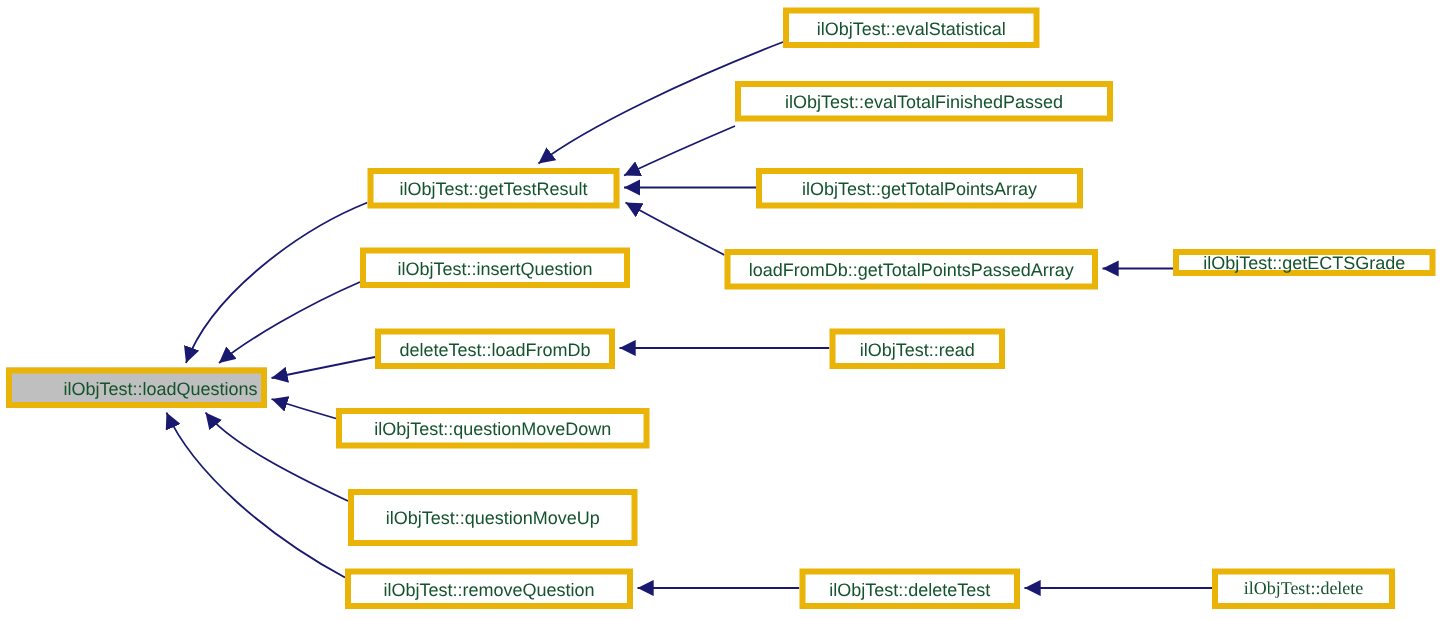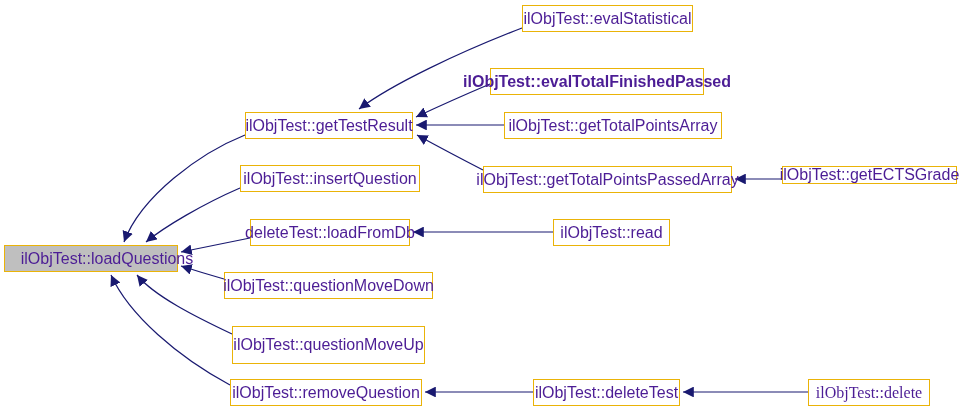--- a/index.html
+++ b/index.html
@@ -22,26 +22,26 @@
   }
   .edges-svg path.edge {
     fill: none;
     stroke: #191970;
     stroke-width: 1.2;
   }
   .node {
     position: absolute;
     box-sizing: border-box;
     background: #ffffff;
-    border: 1px solid #eab308;
+    border: 4px solid #eab308;
     display: flex;
     align-items: center;
     justify-content: center;
-    font-size: 16px;
-    color: #4c1d95;
+    font-size: 12px;
+    color: #14532d;
     white-space: nowrap;
     cursor: pointer;
   }
   .node.focus {
     background: #bfbfbf;
   }
 </style>
 </head>
 <body>
 
@@ -78,25 +78,25 @@
   <div class="node" style="left:250px; top:219px; width:160px; height:27px;">deleteTest::loadFromDb</div>
 
   <div class="node" style="left:224px; top:272px; width:209px; height:27px;">ilObjTest::questionMoveDown</div>
 
   <div class="node" style="left:232px; top:326px; width:193px; height:38px;">ilObjTest::questionMoveUp</div>
 
   <div class="node" style="left:230px; top:379px; width:192px; height:27px;">ilObjTest::removeQuestion</div>
 
   <div class="node" style="left:522px; top:5px; width:171px; height:27px;">ilObjTest::evalStatistical</div>
 
-  <div class="node" style="left:490px; top:68px; width:214px; height:27px;font-weight:bold;">ilObjTest::evalTotalFinishedPassed</div>
+  <div class="node" style="left:490px; top:54px; width:252px; height:27px;">ilObjTest::evalTotalFinishedPassed</div>
 
   <div class="node" style="left:504px; top:112px; width:218px; height:27px;">ilObjTest::getTotalPointsArray</div>
 
-  <div class="node" style="left:483px; top:166px; width:249px; height:27px;">ilObjTest::getTotalPointsPassedArray</div>
+  <div class="node" style="left:483px; top:166px; width:249px; height:27px;">loadFromDb::getTotalPointsPassedArray</div>
 
   <div class="node" style="left:782px; top:166px; width:175px; height:18px;">ilObjTest::getECTSGrade</div>
 
   <div class="node" style="left:553px; top:219px; width:117px; height:27px;">ilObjTest::read</div>
 
   <div class="node" style="left:533px; top:379px; width:147px; height:27px;">ilObjTest::deleteTest</div>
 
   <div class="node" style="left:808px; top:379px; width:122px; height:27px;font-family:Liberation Serif, serif;">ilObjTest::delete</div>
 
 </div>

